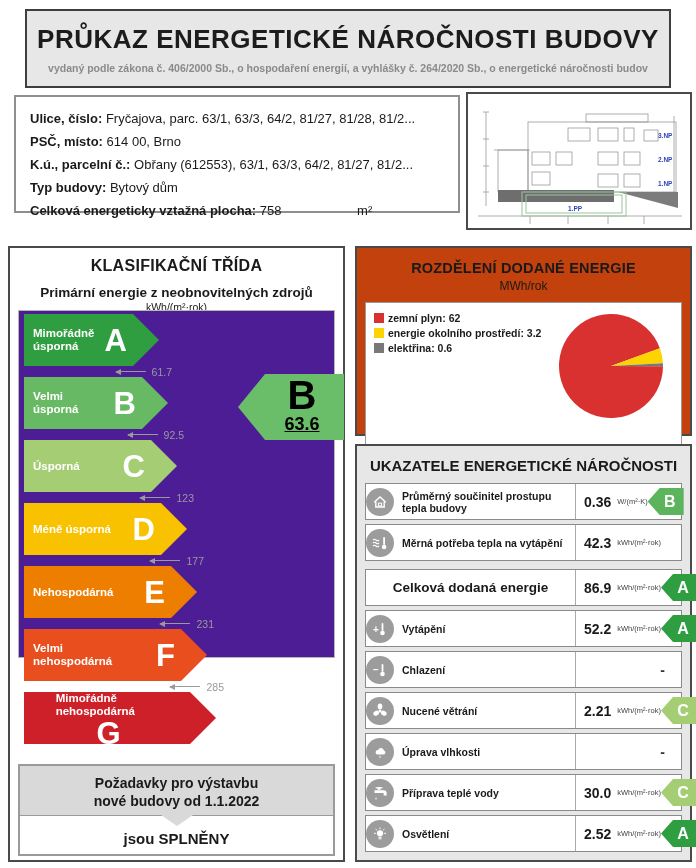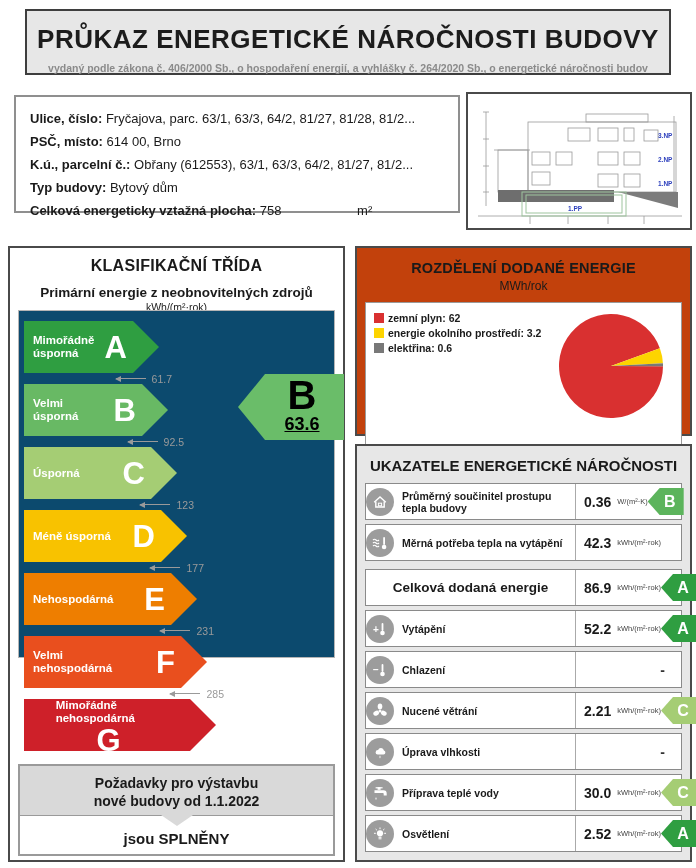--- a/index.html
+++ b/index.html
@@ -3,21 +3,21 @@
 <meta charset="utf-8">
 <style>
   * { margin:0; padding:0; box-sizing:border-box; }
   html,body { background:#fff; }
   body {
     width:696px; height:868px; position:relative;
     font-family:"Liberation Sans", sans-serif; color:#1a1a1a;
   }
   
   .header-box{
-    position:absolute; left:25px; top:9px; width:646px; height:66px;
+    position:absolute; left:25px; top:9px; width:646px; height:79px;
     background:#e7e7e7; border:2px solid #3e3e3e; text-align:center;
   }
   .header-title{ font-size:26px; font-weight:bold; letter-spacing:.5px; margin-top:13px; color:#1c1c1c;}
   .header-subtitle{ font-size:10.5px; font-weight:bold; color:#8a8a8a; margin-top:7px;}
   
   .address-box{
     position:absolute; left:14px; top:95px; width:446px; height:118px;
     background:#fff; border:2px solid #8f8f8f; padding:10px 0 0 14px; font-size:13px;
   }
   .addr-row{ line-height:23px; white-space:nowrap;}
@@ -31,21 +31,21 @@
   
   .class-panel{
     position:absolute; left:8px; top:246px; width:337px; height:616px;
     background:#fff; border:2px solid #4a4a4a;
   }
   .class-title{ text-align:center; font-size:16px; font-weight:bold; margin-top:9px; letter-spacing:.3px;}
   .class-subtitle{ text-align:center; font-size:13.5px; font-weight:bold; margin-top:10px;}
   .class-unit{ text-align:center; font-size:10.5px; margin-top:1px;}
   .bands-box{
     position:absolute; left:8px; top:62px; width:317px; height:348px;
-    border:1.5px solid #b5b5b5; background:#0c4a6e; padding:10px 0 0 5px; position:absolute;
+    border:1.5px solid #b5b5b5; background:#4c1d95; padding:3px 0 0 5px; position:absolute;
   }
   .band{
     height:52px; display:flex; align-items:center; justify-content:space-between;
     padding:0 32px 0 9px; color:#fff; font-weight:bold;
     clip-path:polygon(0 0, calc(100% - 26px) 0, 100% 50%, calc(100% - 26px) 100%, 0 100%);
   }
   .band .band-label{ font-size:11.5px; line-height:13px; max-width:70%;}
   .band .band-letter{ font-size:31px; line-height:31px;}
   .band-a{ width:135px; background:#2f9e41;}
   .band-b{ width:144px; background:#68b964;}

